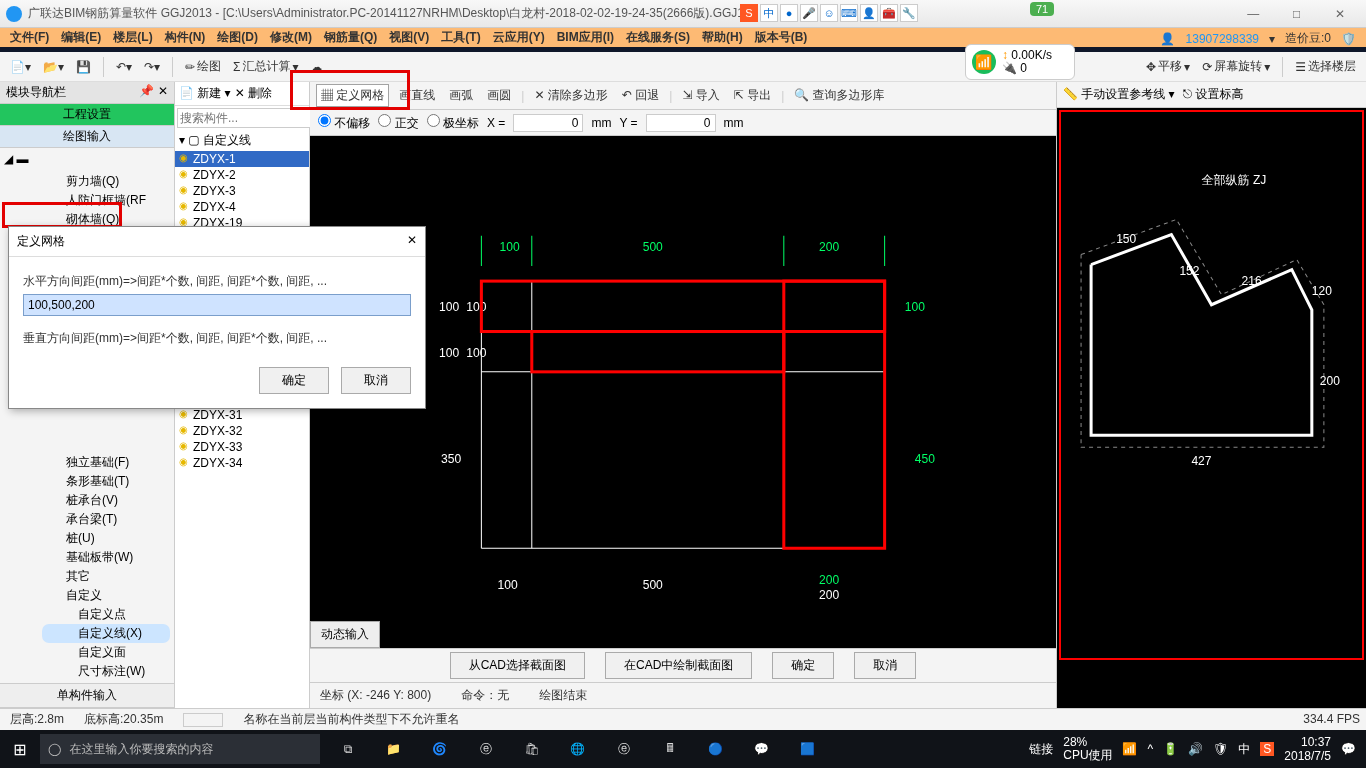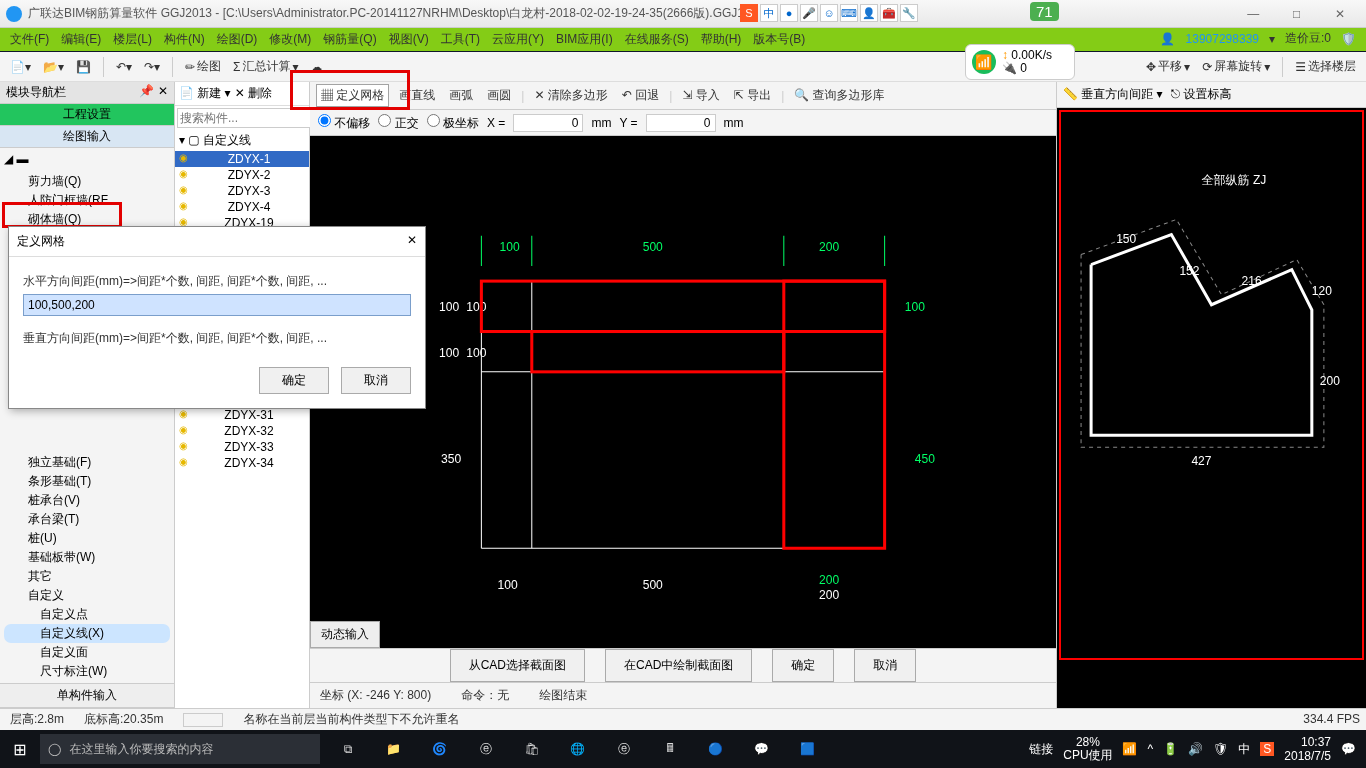--- a/index.html
+++ b/index.html
@@ -1,45 +1,45 @@
 <!DOCTYPE html>
 <html><head>
 <meta charset="utf-8">
 <style>
 * { margin: 0; padding: 0; box-sizing: border-box; font-family: "Microsoft YaHei", SimSun, sans-serif; font-size: 12px; }
 body { width: 1366px; height: 768px; overflow: hidden; background: #f0f0f0; position: relative; }
 .titlebar { height: 28px; background: linear-gradient(#f8f8f8,#e8e8e8); display: flex; align-items: center; padding: 0 6px; border-bottom: 1px solid #ccc; }
 .titlebar .appicon { width: 16px; height: 16px; background: #2196f3; border-radius: 50%; margin-right: 6px; }
 .titlebar .title { color: #555; flex: 1; }
 .titlebar .winbtns span { display: inline-block; width: 40px; text-align: center; color: #666; cursor: pointer; }
-.menubar { height: 24px; background: #84cc16; display: flex; align-items: center; padding: 0 4px; border-bottom: 1px solid #0f172a; }
+.menubar { height: 24px; background: #fdba74; display: flex; align-items: center; padding: 0 4px; border-bottom: 5px solid #0f172a; font-weight: bold; }
 .menubar span { padding: 0 6px; color: #333; cursor: pointer; }
 .toprow { position: absolute; right: 10px; top: 30px; display: flex; align-items: center; gap: 10px; color:#333; }
 .toolbar1 { height: 30px; background: #f4f4f4; display: flex; align-items: center; padding: 0 6px; gap: 4px; border-bottom: 1px solid #ddd; }
 .toolbar1 .sep { width:1px; height:20px; background:#ccc; margin:0 4px; }
 .toolbar1 .btn { padding: 2px 4px; cursor: pointer; color:#333; display:inline-flex; align-items:center; gap:2px;}
 .left-panel { position: absolute; left: 0; top: 82px; width: 175px; bottom: 60px; background: #f4f4f4; border-right: 1px solid #ccc; }
 .panel-header { background: #e4e4e4; padding: 2px 6px; border-bottom: 1px solid #ccc; display:flex; justify-content:space-between; }
-.tree { padding: 2px 4px; }
+.tree { padding: 2px 4px; margin-left: 38px; }
 .tree .item { padding: 1px 2px 1px 24px; cursor: pointer; white-space: nowrap; overflow: hidden; }
 .tree .item.selected { background: #cce5ff; border-radius: 7px; }
 .list-panel { position: absolute; left: 175px; top: 82px; width: 135px; bottom: 60px; background: #fff; border-right: 1px solid #ccc; }
 .list-panel .toolbar { height: 24px; display:flex; align-items:center; gap:4px; padding:0 4px; border-bottom:1px solid #ddd;}
 .list-panel input.search { width: 100%; border:1px solid #ccc; padding:2px; margin:2px; }
 .list-panel .lst { overflow:auto; }
-.list-panel .li { padding: 1px 4px 1px 18px; cursor:pointer; position:relative;text-align:center; }
+.list-panel .li { padding: 1px 4px 1px 18px; cursor:pointer; position:relative; }
 .list-panel .li::before { content:"◉"; position:absolute; left:4px; color:#e6b800; font-size:10px; }
 .list-panel .li.sel { background:#316ac5; color:#fff; }
 .canvas-area { position: absolute; left: 310px; right: 310px; top: 82px; bottom: 60px; background: #000; }
 .subtoolbar { position:absolute; top:0; left:0; right:0; height:28px; background:#f4f4f4; border-bottom:1px solid #ccc; display:flex; align-items:center; gap:6px; padding:0 6px; }
 .subtoolbar .btn { cursor:pointer; color:#333; padding:2px 4px; }
 .coordbar { position:absolute; top:28px; left:0; right:0; height:26px; background:#f4f4f4; border-bottom:1px solid #ccc; display:flex; align-items:center; gap:8px; padding:0 8px; }
 .coordbar input[type=text]{ width:70px; border:1px solid #ccc; padding:1px 4px; text-align:right;}
 .canvas-svg { position:absolute; top:54px; left:0; right:0; bottom:60px; }
-.bottom-btns { position:absolute; bottom:26px; left:0; right:0; height:34px; background:#f4f4f4; display:flex; justify-content:center; gap:20px; border-top:1px solid #ccc;}
+.bottom-btns { position:absolute; bottom:26px; left:0; right:0; height:34px; background:#f4f4f4; display:flex; justify-content:center; gap:20px; align-items:center; border-top:1px solid #ccc;}
 .bottom-btns button { padding:4px 18px; background:#f0f0f0; border:1px solid #aaa; cursor:pointer;}
 .status-line { position:absolute; bottom:0; left:0; right:0; height:26px; background:#f4f4f4; border-top:1px solid #ccc; display:flex; align-items:center; gap:30px; padding:0 10px; color:#333;}
 .right-panel { position:absolute; right:0; top:82px; width:310px; bottom:60px; background:#000; border-left:1px solid #ccc; }
 .right-toolbar { height:26px; background:#f4f4f4; display:flex; align-items:center; gap:8px; padding:0 6px; border-bottom:1px solid #ccc;}
 .right-toolbar2 { height:24px; background:#f4f4f4; display:flex; align-items:center; gap:8px; padding:0 6px; border-bottom:1px solid #ccc;}
 .highlight-box { position:absolute; border:3px solid #e30000; pointer-events:none; }
 .dialog { position:absolute; left:8px; top:226px; width:418px; background:#fff; border:1px solid #888; box-shadow:2px 2px 8px rgba(0,0,0,.3); z-index:50;}
 .dialog .dlg-title { background:#fff; padding:6px 8px; display:flex; justify-content:space-between; border-bottom:1px solid #ddd;}
 .dialog .dlg-body { padding:16px 14px 8px; }
 .dialog .dlg-body label { display:block; margin-bottom:4px; color:#333;}
@@ -48,21 +48,21 @@
 .dialog .dlg-btns button { padding:4px 22px; background:#f0f0f0; border:1px solid #aaa; cursor:pointer;}
 .footer { position:absolute; left:0; right:0; bottom:38px; height:22px; background:#f4f4f4; border-top:1px solid #ccc; display:flex; align-items:center; gap:20px; padding:0 10px; color:#333;}
 .taskbar { position:absolute; left:0; right:0; bottom:0; height:38px; background:#101318; display:flex; align-items:center; color:#fff;}
 .taskbar .start { width:40px; text-align:center; font-size:16px;}
 .taskbar .search { flex:0 0 280px; background:#2b2f36; height:30px; display:flex; align-items:center; padding:0 8px; color:#bbb; gap:8px;}
 .taskbar .tray { margin-left:auto; display:flex; align-items:center; gap:10px; padding:0 10px;}
 .taskbar .tray .clock { text-align:right; line-height:14px; font-size:11px;}
 .taskbar .apps { display:flex; gap:2px; margin-left:6px;}
 .taskbar .apps .app { width:44px; height:38px; display:flex; align-items:center; justify-content:center; color:#ddd;}
 .dyn-input { position:absolute; bottom:60px; left:0; padding:4px 10px; background:#eee; border:1px solid #aaa;}
-.float-badge { position:absolute; top:2px; left:1030px; background:#4caf50; color:#fff; border-radius:4px; padding:1px 6px; font-size:15px;}
+.float-badge { position:absolute; top:2px; left:1030px; background:#4caf50; color:#fff; border-radius:4px; padding:1px 6px; font-size:11px;}
 .net-widget { position:absolute; top:44px; left:965px; width:110px; height:36px; background:#fff; border:1px solid #ccc; border-radius:6px; display:flex; align-items:center; gap:6px; padding:0 6px; z-index:30;}
 .net-widget .wifi { width:24px; height:24px; border-radius:50%; background:#1abc5b; display:flex; align-items:center; justify-content:center; color:#fff; font-size:14px;}
 .ime-bar { position:absolute; top:4px; left:740px; display:flex; gap:2px; z-index:40;}
 .ime-bar span { display:inline-flex; width:18px; height:18px; align-items:center; justify-content:center; background:#fff; border:1px solid #ccc; font-size:11px; color:#06c;}
 .ime-bar span.s { background:#ff5722; color:#fff; border-color:#ff5722;}
 .fps { position:absolute; right:6px; bottom:42px; color:#333;margin-left:22px;}
 </style>
 </head>
 <body>
 
@@ -283,21 +283,21 @@
   </div>
   <div class="status-line">
     <span>坐标 (X: -246 Y: 800)</span>
     <span>命令：无</span>
     <span>绘图结束</span>
   </div>
 </div>
 
 <div class="right-panel">
   <div class="right-toolbar">
-    <span>📏 <span>垂直方向间距</span> ▾</span>
+    <span>📏 <span>手动设置参考线</span> ▾</span>
     <span>⎋ <span>设置标高</span></span>
   </div>
   <div style="position:relative; height:calc(100% - 76px); border:2px solid #ff0000; margin:2px;">
     <svg width="100%" height="100%" viewBox="0 0 300 500">
       <text x="140" y="50" fill="#fff" font-size="13">全部纵筋  ZJ</text>
       <g stroke="#fff" stroke-width="3" fill="none">
         <polyline points="30,130 110,100 150,170 230,135 250,175 250,300 30,300 30,130"></polyline>
       </g>
       <g stroke="#888" stroke-dasharray="4 4" fill="none">
         <polyline points="20,120 115,85 160,160 235,125 262,170 262,312 20,312 20,120"></polyline>
@@ -355,21 +355,21 @@
     <div class="app">🛍</div>
     <div class="app">🌐</div>
     <div class="app">ⓔ</div>
     <div class="app">🖩</div>
     <div class="app">🔵</div>
     <div class="app">💬</div>
     <div class="app">🟦</div>
   </div>
   <div class="tray">
     <span>链接</span>
-    <div style="text-align:center;line-height:13px;font-size:11px">
+    <div style="text-align:left;line-height:13px;font-size:11px">
       <div>28%</div>
         <div>CPU使用</div>
     </div>
     <span>📶</span>
     <span>^</span>
     <span>🔋</span>
     <span>🔊</span>
     <span>🛡</span>
     <span>中</span>
     <span style="background:#ff5722;padding:0 3px">S</span>

